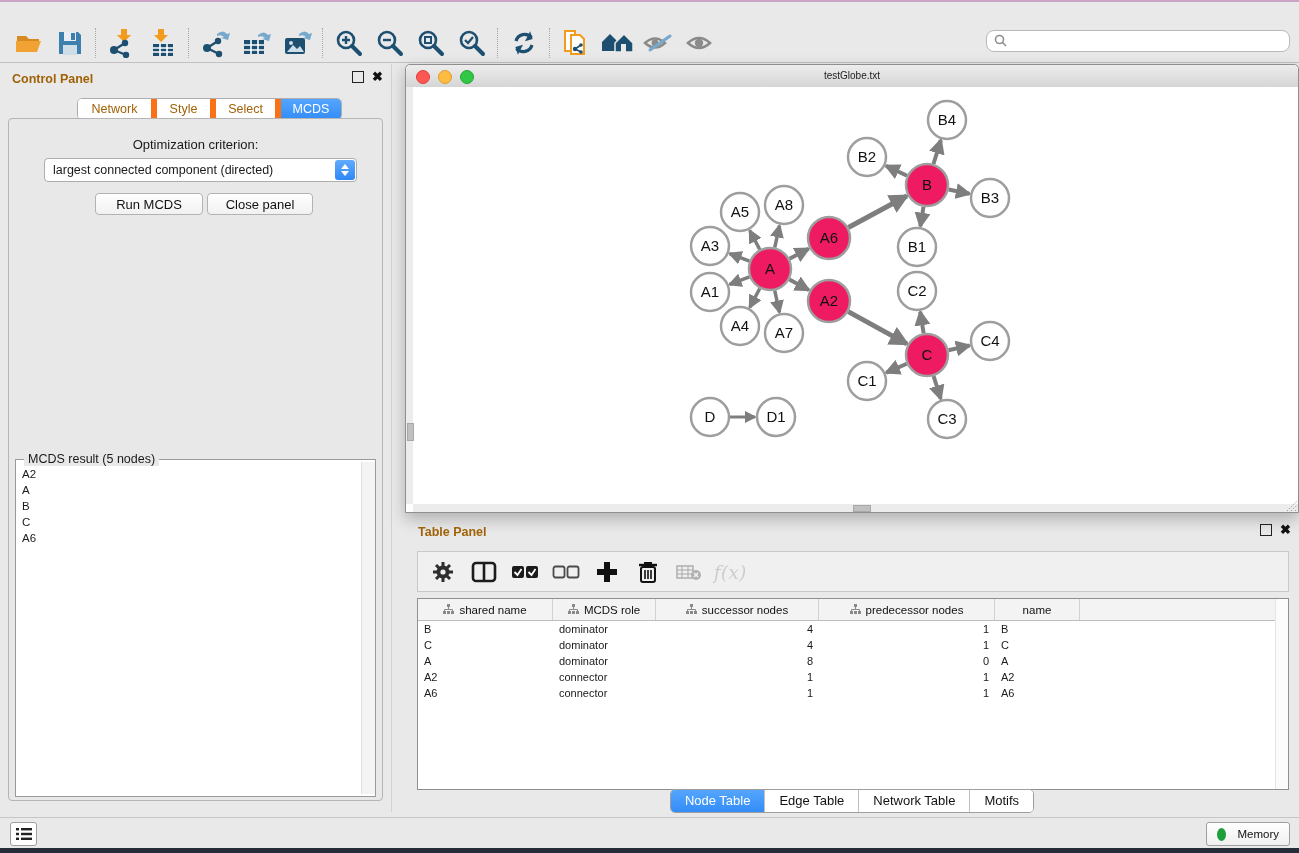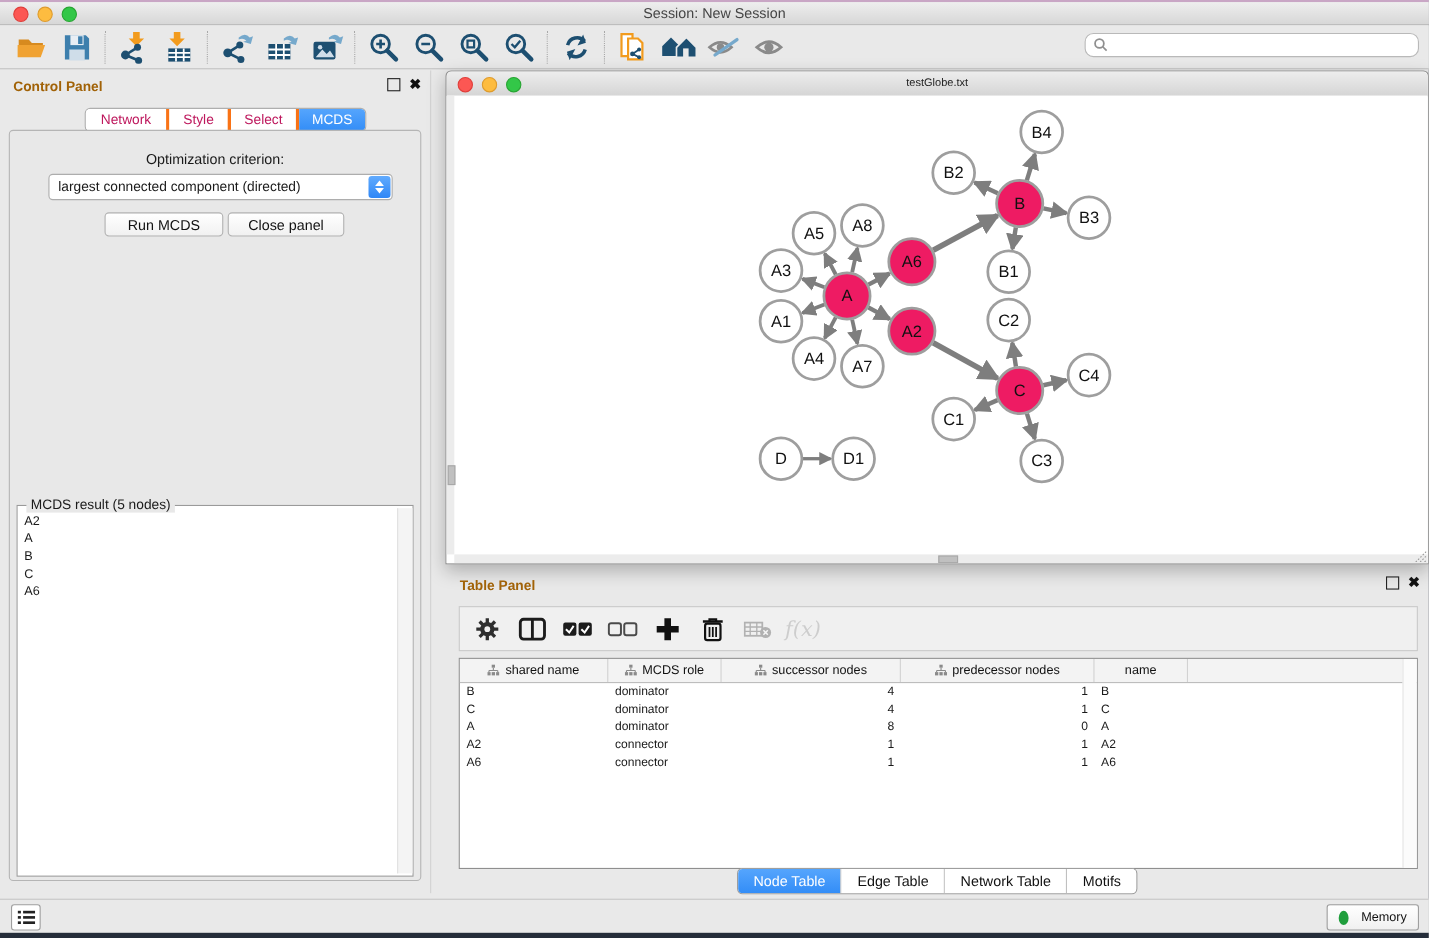--- a/index.html
+++ b/index.html
@@ -29,22 +29,22 @@
   .searchwrap svg{position:absolute;left:8px;top:4px;}
   
   .control-panel{position:absolute;left:0;top:64px;width:391px;height:748px;border-right:1px solid #d2d2d2;}
   .panel-head{position:relative;height:30px;}
   .panel-title{position:absolute;left:12px;top:8px;font-size:12.5px;color:#a16207;font-weight:bold;}
   .panel-icons{position:absolute;right:8px;top:7px;display:flex;gap:8px;align-items:center;}
   .float-box{width:10px;height:10px;border:1.5px solid #222;display:inline-block;}
   .close-x{font-size:13px;font-weight:bold;color:#111;line-height:12px;}
   .ctl-tabs{position:absolute;left:77px;top:34px;height:20px;display:flex;
     border:1px solid #aeaeae;border-radius:5px;overflow:hidden;background:#fff;}
-  .ctl-tab{font-size:12.5px;line-height:20px;text-align:center;background:#fff;color:#be185d;
-    border-right:3px solid #f97316;padding:0;}
+  .ctl-tab{font-size:12.5px;line-height:20px;text-align:center;background:#fff;color:#a16207;
+    border-right:6px solid #f97316;padding:0;}
   .ctl-tab:last-child{border-right:none;}
   .ctl-tab.active{background:linear-gradient(#55a5fd,#338df7);color:#fff;}
   .ctl-body{position:absolute;left:8px;right:8px;top:54px;bottom:11px;
     border:1px solid #b5b5b5;border-radius:4px;background:#e8e8e8;}
   .opt-label{position:absolute;top:18px;left:0;right:0;text-align:center;font-size:13px;}
   .dropdown{position:absolute;left:35px;top:39px;width:313px;height:24px;background:#fff;
     border:1px solid #adadad;border-radius:4px;font-size:12.5px;line-height:22px;padding-left:8px;box-sizing:border-box;}
   .dd-stepper{position:absolute;right:1px;top:1px;bottom:1px;width:20px;border-radius:3px;
     background:linear-gradient(#61abfe,#2f87f6);display:flex;flex-direction:column;align-items:center;justify-content:center;gap:2px;}
   .tri-up{width:0;height:0;border-left:4px solid transparent;border-right:4px solid transparent;border-bottom:5px solid #fff;}
@@ -100,28 +100,20 @@
     border:1px solid #9f9f9f;border-radius:3px;display:flex;align-items:center;gap:11px;padding:0 10px;font-size:11.5px;color:#111;}
   .mem-dot{width:9px;height:13px;border-radius:50%;background:#1f9e3c;}
   svg{display:block;}
 </style>
 </head>
 <body>
 
 <div class="screen">
   <div class="wp-top"></div>
 
-  <div class="titlebar">
-    <div class="lights">
-      <span class="light red"></span>
-      <span class="light yellow"></span>
-      <span class="light green"></span>
-    </div>
-    <div class="title">Session: New Session</div>
-  </div>
 
   <div class="toolbar">
     <button class="tb-btn">
       <span>
           <svg width="30" height="28" viewBox="0 0 30 28">
         <path d="M3 7 h9 l3 3 h10 v4 H3 z" fill="#d78a1f"></path>
         <path d="M2 12 h25 l-4 11 H2 z" fill="#f0a232"></path>
           </svg>
         </span>
     </button>

